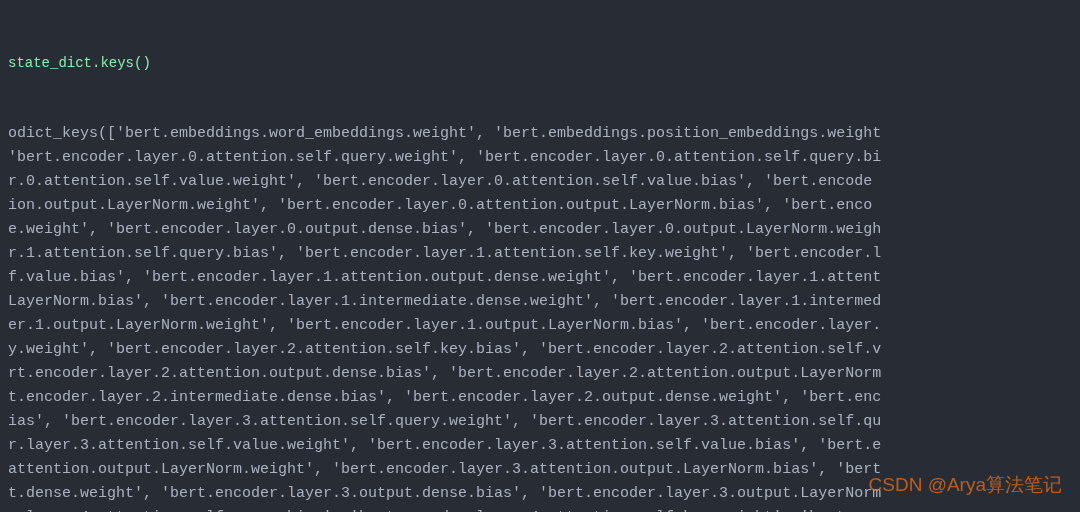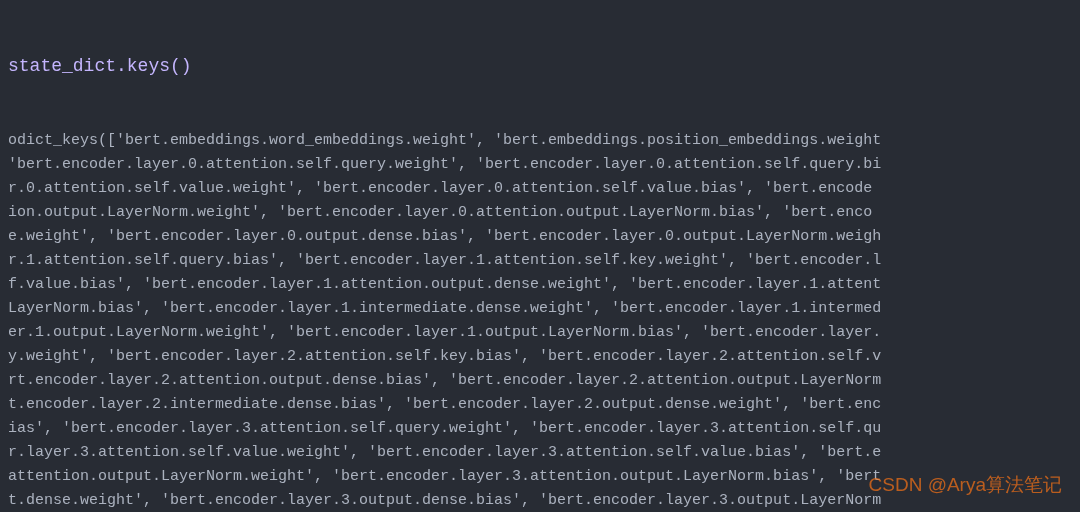--- a/index.html
+++ b/index.html
@@ -17,22 +17,22 @@
       width: 1080px;
       height: 512px;
       position: relative;
     }
     .terminal {
       padding: 4px 8px;
       white-space: pre-wrap;
       word-break: break-all;
     }
     .prompt-line {
-      color: #c4b5fd;
-      font-size: 18px;
+      color: #86efac;
+      font-size: 14px;
     }
     .output-line {
       color: #abb2bf;
       font-size: 15px;
       word-wrap: break-word;
     }
     .watermark {
       position: absolute;
       bottom: 12px;
       right: 18px;

